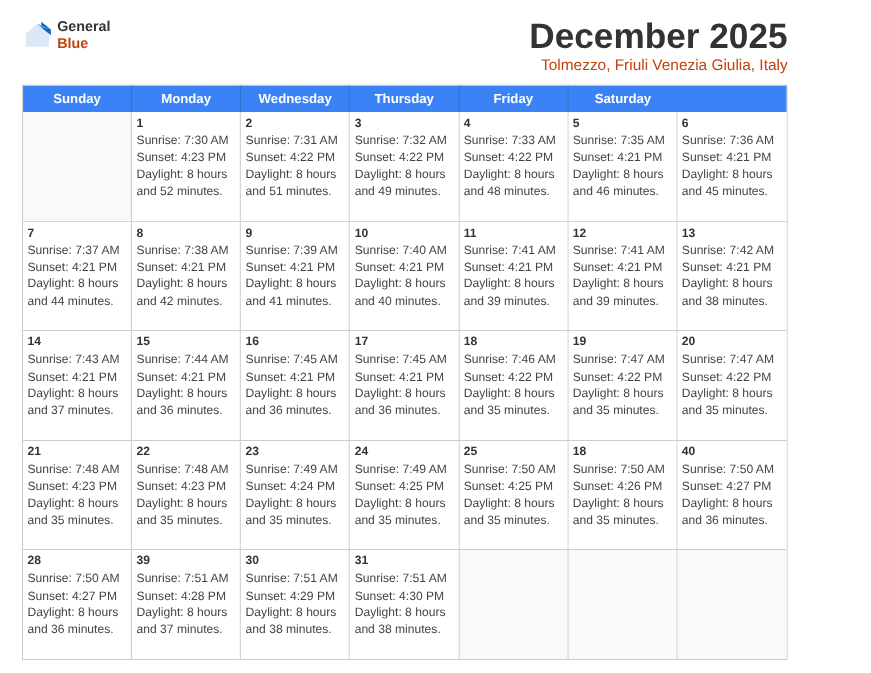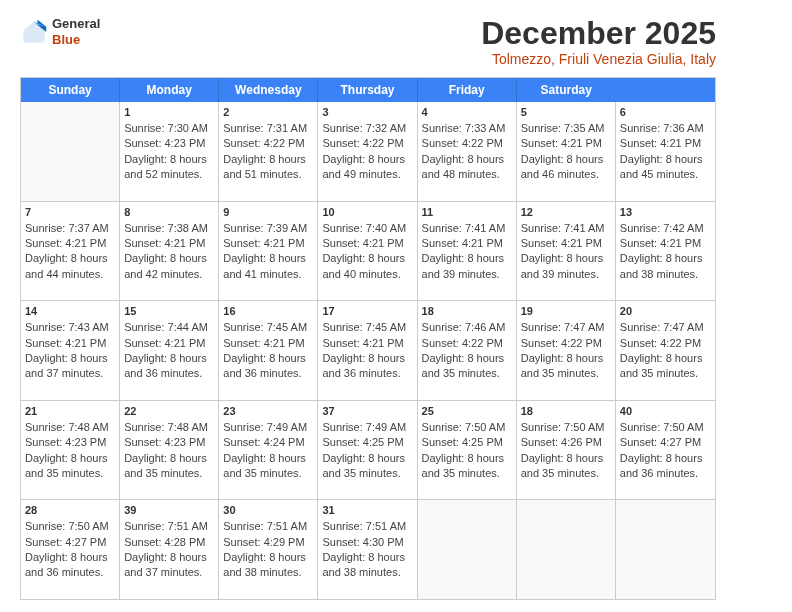--- a/index.html
+++ b/index.html
@@ -238,21 +238,21 @@
           </div>
           <div class="cal-cell">
             <span class="day-num">22</span>
             <div class="info">Sunrise: 7:48 AM<br>Sunset: 4:23 PM<br>Daylight: 8 hours and 35 minutes.</div>
           </div>
           <div class="cal-cell">
             <span class="day-num">23</span>
             <div class="info">Sunrise: 7:49 AM<br>Sunset: 4:24 PM<br>Daylight: 8 hours and 35 minutes.</div>
           </div>
           <div class="cal-cell">
-            <span class="day-num">37</span>
+            <span class="day-num">24</span>
             <div class="info">Sunrise: 7:49 AM<br>Sunset: 4:25 PM<br>Daylight: 8 hours and 35 minutes.</div>
           </div>
           <div class="cal-cell">
             <span class="day-num">25</span>
             <div class="info">Sunrise: 7:50 AM<br>Sunset: 4:25 PM<br>Daylight: 8 hours and 35 minutes.</div>
           </div>
           <div class="cal-cell">
             <span class="day-num">18</span>
             <div class="info">Sunrise: 7:50 AM<br>Sunset: 4:26 PM<br>Daylight: 8 hours and 35 minutes.</div>
           </div>

